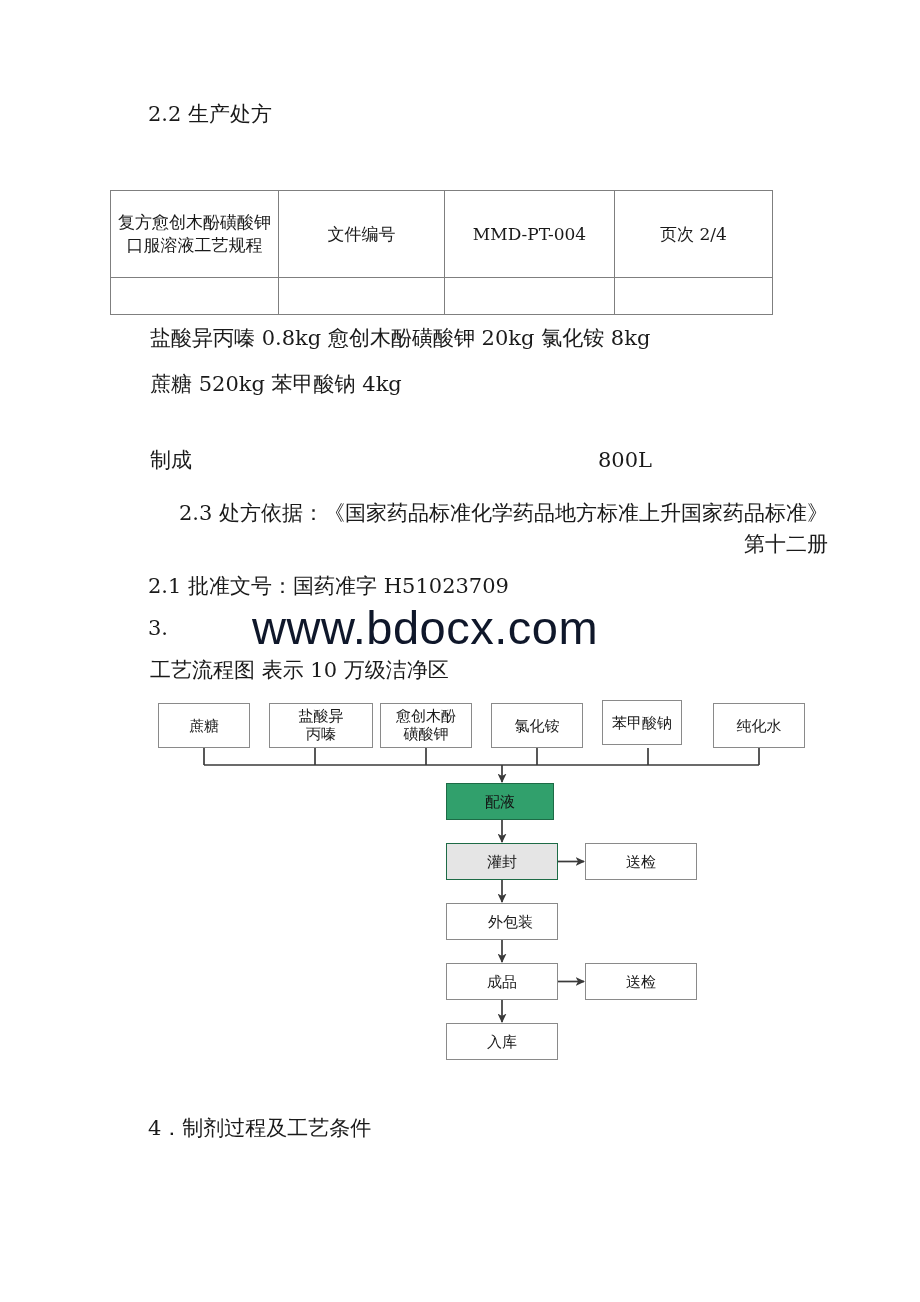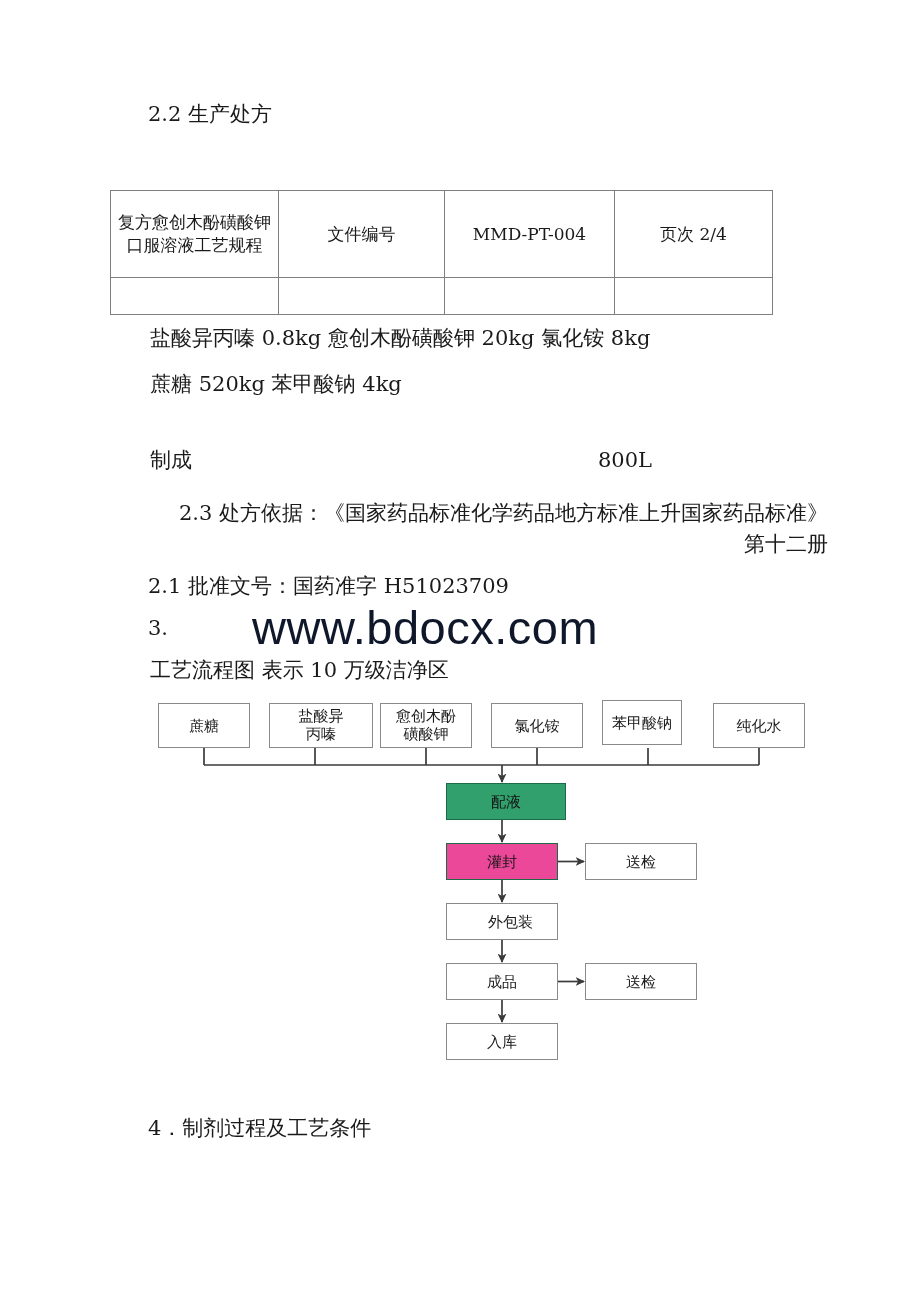--- a/index.html
+++ b/index.html
@@ -125,21 +125,21 @@
 
   
   .m0 { left: 158px; top: 703px; width: 92px; height: 45px; }
   .m1 { left: 269px; top: 703px; width: 104px; height: 45px; }
   .m2 { left: 380px; top: 703px; width: 92px; height: 45px; }
   .m3 { left: 491px; top: 703px; width: 92px; height: 45px; }
   .m4 { left: 602px; top: 665px; width: 80px; height: 45px; margin-top: 35px; }
   .m5 { left: 713px; top: 703px; width: 92px; height: 45px; }
 
   
-  .p0 { left: 446px; top: 783px; width: 120px; height: 37px; }
+  .p0 { left: 446px; top: 783px; width: 108px; height: 37px; }
   .p1 { left: 446px; top: 843px; width: 112px; height: 37px; }
   .p2 { left: 446px; top: 903px; width: 112px; height: 37px; padding-left: 17px; }
   .p3 { left: 446px; top: 963px; width: 112px; height: 37px; }
   .p4 { left: 446px; top: 1023px; width: 112px; height: 37px; }
 
   
   .s0 { left: 585px; top: 843px; width: 112px; height: 37px; }
   .s1 { left: 585px; top: 963px; width: 112px; height: 37px; }
 
   .flow svg { position: absolute; left: 0; top: 0; overflow: visible; }
@@ -232,21 +232,21 @@
     <div class="node m4">
         <span>苯甲酸钠</span>
       </div>
     <div class="node m5">
         <span>纯化水</span>
       </div>
 
     <div class="node p0 green" style="background: rgb(49, 160, 108); border-color: rgb(29, 107, 70);">
         <span>配液</span>
       </div>
-    <div class="node p1 green" style="background: #ec4899; border-color: rgb(29, 107, 70);">
+    <div class="node p1 green" style="background: #e5e5e5; border-color: rgb(29, 107, 70);">
         <span>灌封</span>
       </div>
     <div class="node p2">
         <span>外包装</span>
       </div>
     <div class="node p3">
         <span>成品</span>
       </div>
     <div class="node p4">
         <span>入库</span>

